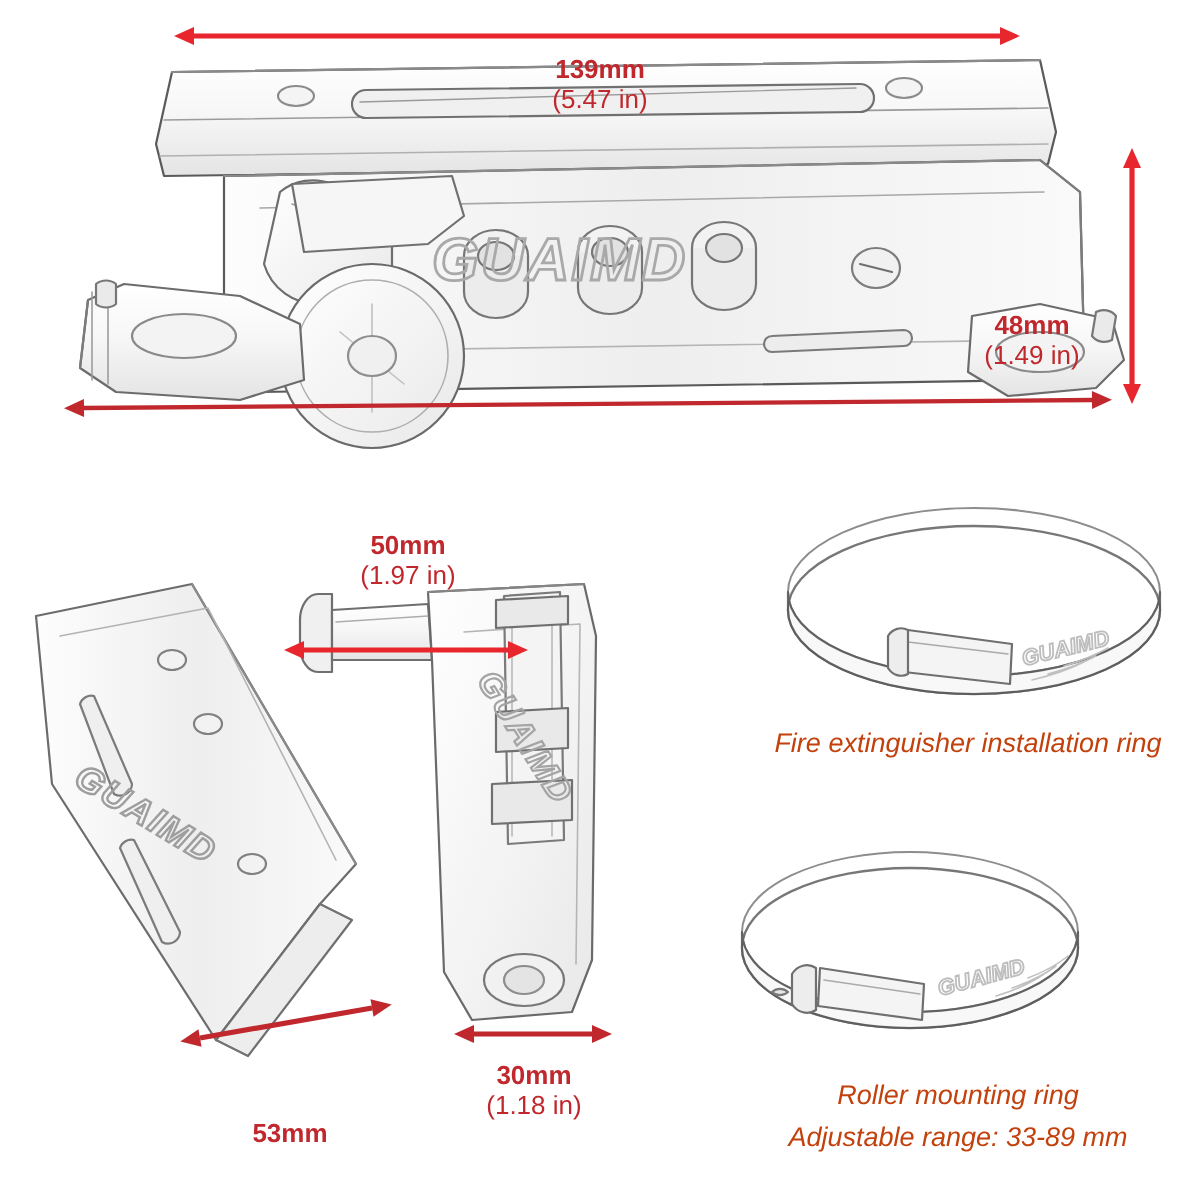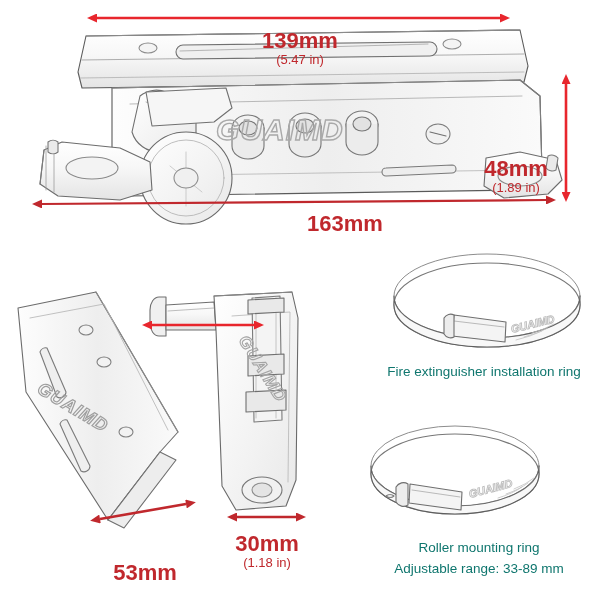--- a/index.html
+++ b/index.html
@@ -13,29 +13,30 @@
   #stage{position:absolute;left:0;top:0;width:600px;height:600px;}
   .svgroot{position:absolute;left:0;top:0;width:600px;height:600px;}
   .dimlabel{
     position:absolute;
     color:#c0282d;
     text-align:center;
     line-height:1.15;
     white-space:nowrap;
     letter-spacing:0px;
   }
-  .dimlabel .l1{font-weight:bold;font-size:22px;display:block;}
+  .dimlabel .l1{font-weight:bold;font-size:13px;display:block;}
   .dimlabel .l2{font-weight:normal;font-size:13px;display:block;}
   .ringcap{
     position:absolute;
-    color:#0f766e;
+    color:#c2410c;
     text-align:center;
     white-space:nowrap;
     font-size:13.5px;
     line-height:1.55;
+    font-style:italic;
   }
   .ringcap .c1{display:block;}
   .ringcap .c2{display:block;}
 </style>
 </head>
 <body>
 
 <div id="stage">
 
   <svg class="svgroot" viewBox="0 0 600 600">
@@ -206,27 +207,30 @@
     </g>
   </svg>
 
   <div class="dimlabel" style="left:220px;top:28px;width:160px;">
     <span class="l1">139mm</span>
     <span class="l2">(5.47 in)</span>
   </div>
 
   <div class="dimlabel" style="left:466px;top:116px;width:100px;margin-top:40px;">
     <span class="l1">48mm</span>
-    <span class="l2">(1.89 in)</span>
+    <span class="l2">(1.49 in)</span>
   </div>
 
   <div class="dimlabel" style="left:270px;top:211px;width:150px;">
-    <span class="l1">163mm</span>
-  </div>
-
+  </div>
+
+  <div class="dimlabel" style="left:140px;top:266px;width:128px;">
+    <span class="l1">50mm</span>
+    <span class="l2">(1.97 in)</span>
+  </div>
 
   <div class="dimlabel" style="left:82px;top:524px;width:126px;margin-top:36px;">
     <span class="l1">53mm</span>
   </div>
 
   <div class="dimlabel" style="left:204px;top:531px;width:126px;">
     <span class="l1">30mm</span>
     <span class="l2">(1.18 in)</span>
   </div>
 

